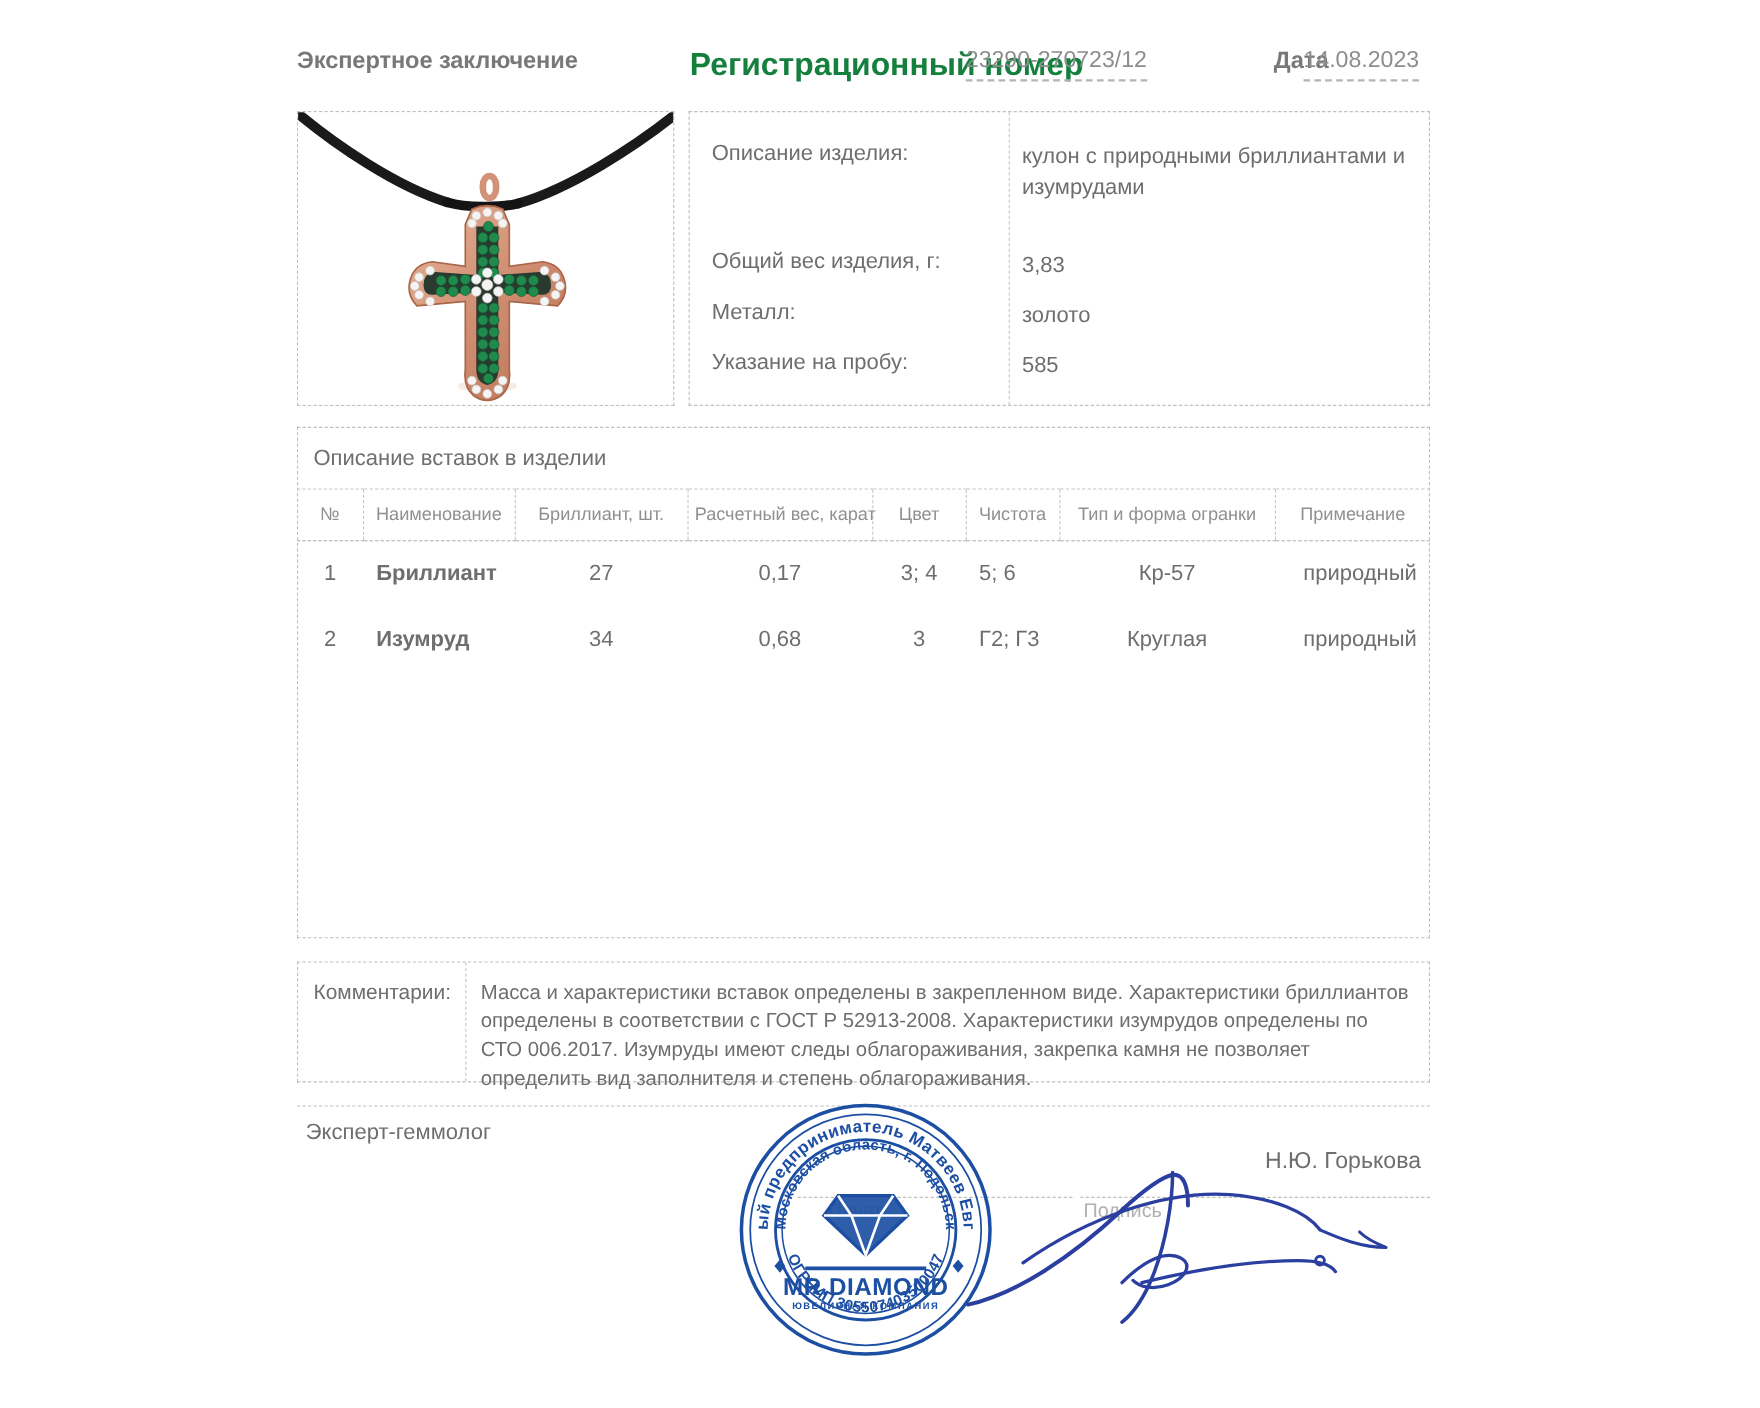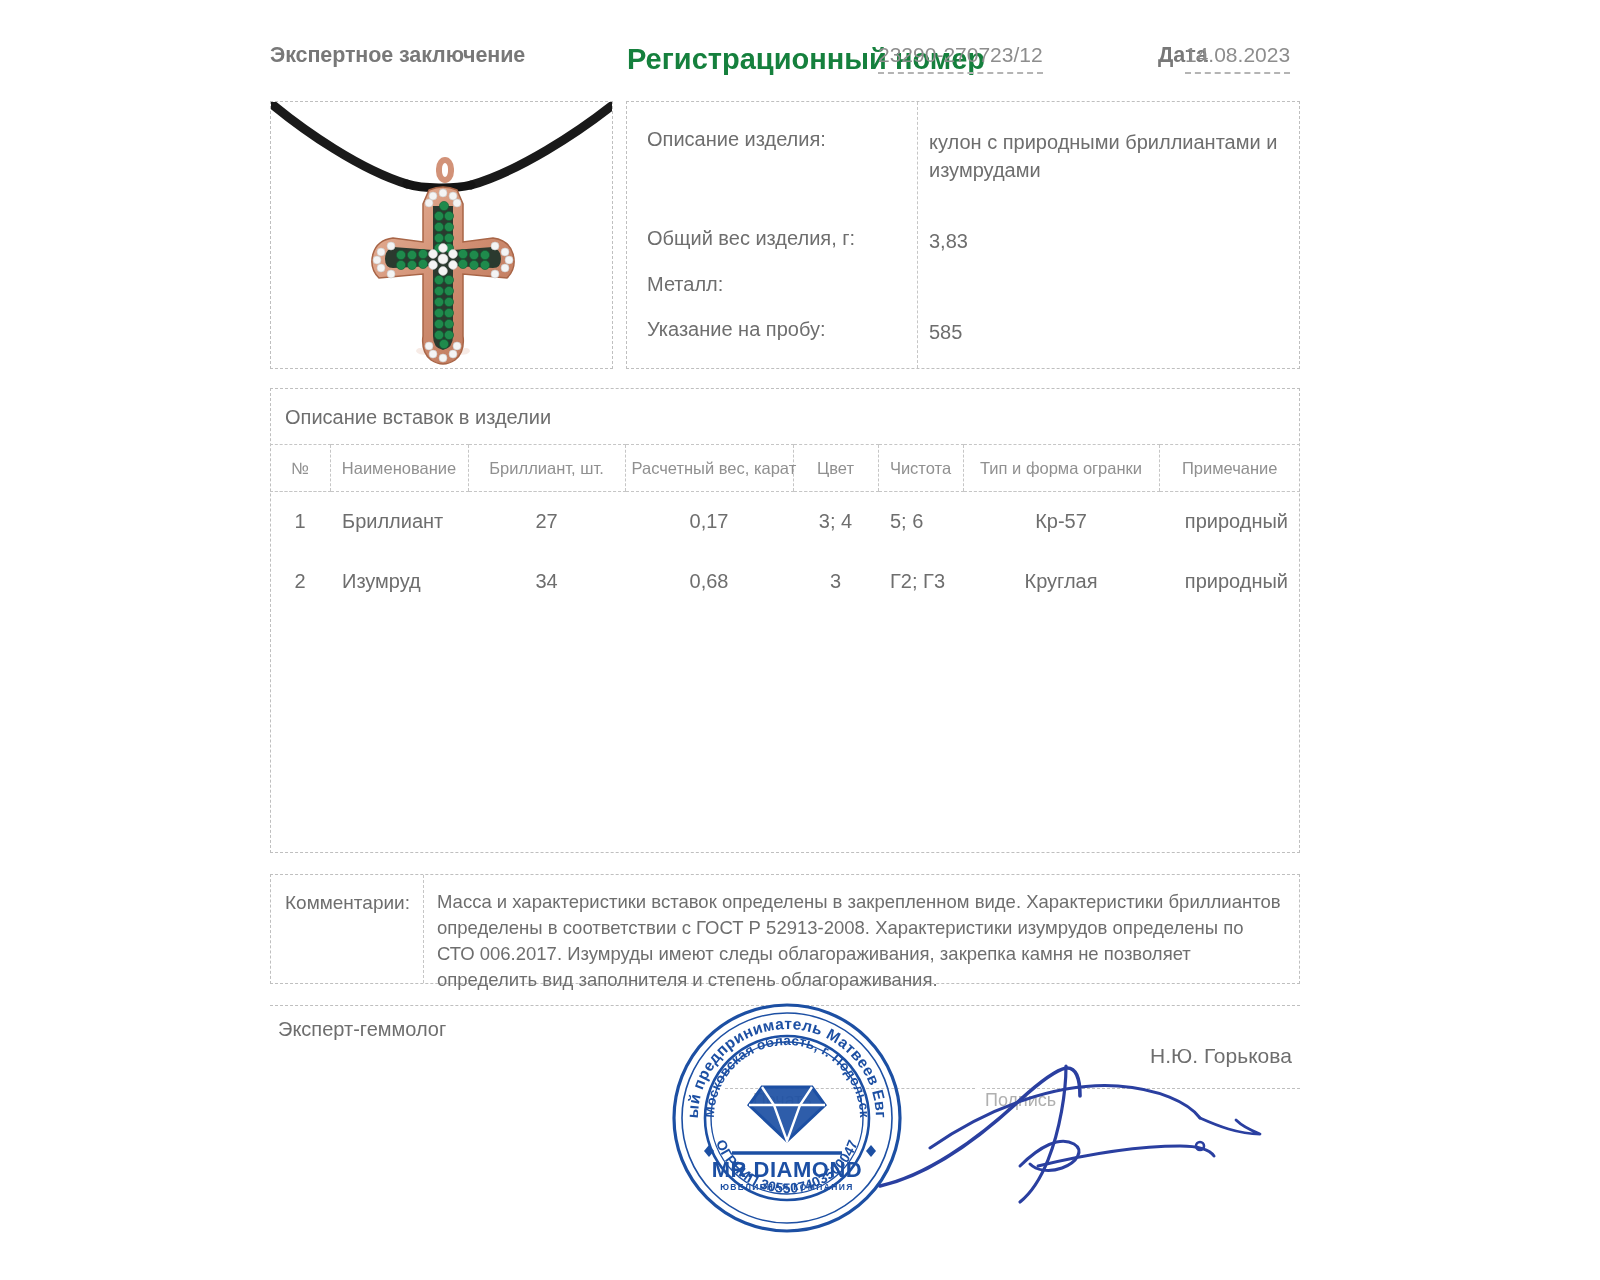--- a/index.html
+++ b/index.html
@@ -215,21 +215,21 @@
   table.inserts th:first-child { border-left: none; }
   table.inserts td {
     font-size: 20px;
     color: #6e6e6e;
     height: 60px;
     padding: 0 12px;
     white-space: nowrap;
     box-sizing: border-box;
   }
   td.c-num        { text-align: center; }
-  td.c-name       { text-align: left; padding-left: 18px; }
+  td.c-name       { text-align: left; padding-left: 18px; font-weight: bold; }
   td.c-qty        { text-align: center; }
   td.c-weight     { text-align: center; }
   td.c-color      { text-align: center; }
   td.c-clarity    { }
   td.c-cut        { text-align: center; }
   td.c-note       { text-align: right; padding-right: 16px; }
 
   
   .comments-box {
     position: absolute;
@@ -464,20 +464,21 @@
   <div class="info-box">
     <div class="divider"></div>
 
     <div class="info-label r1">Описание изделия:</div>
     <div class="info-value r1">кулон с природными бриллиантами и изумрудами</div>
 
     <div class="info-label r2">Общий вес изделия, г:</div>
     <div class="info-value r2">3,83</div>
 
     <div class="info-label r3">Металл:</div>
+    <div class="info-value r3">золото</div>
 
     <div class="info-label r4">Указание на пробу:</div>
     <div class="info-value r4">585</div>
   </div>
 
   <div class="inserts-box">
     <div class="inserts-title">Описание вставок в изделии</div>
 
     <table class="inserts">
       <colgroup>

